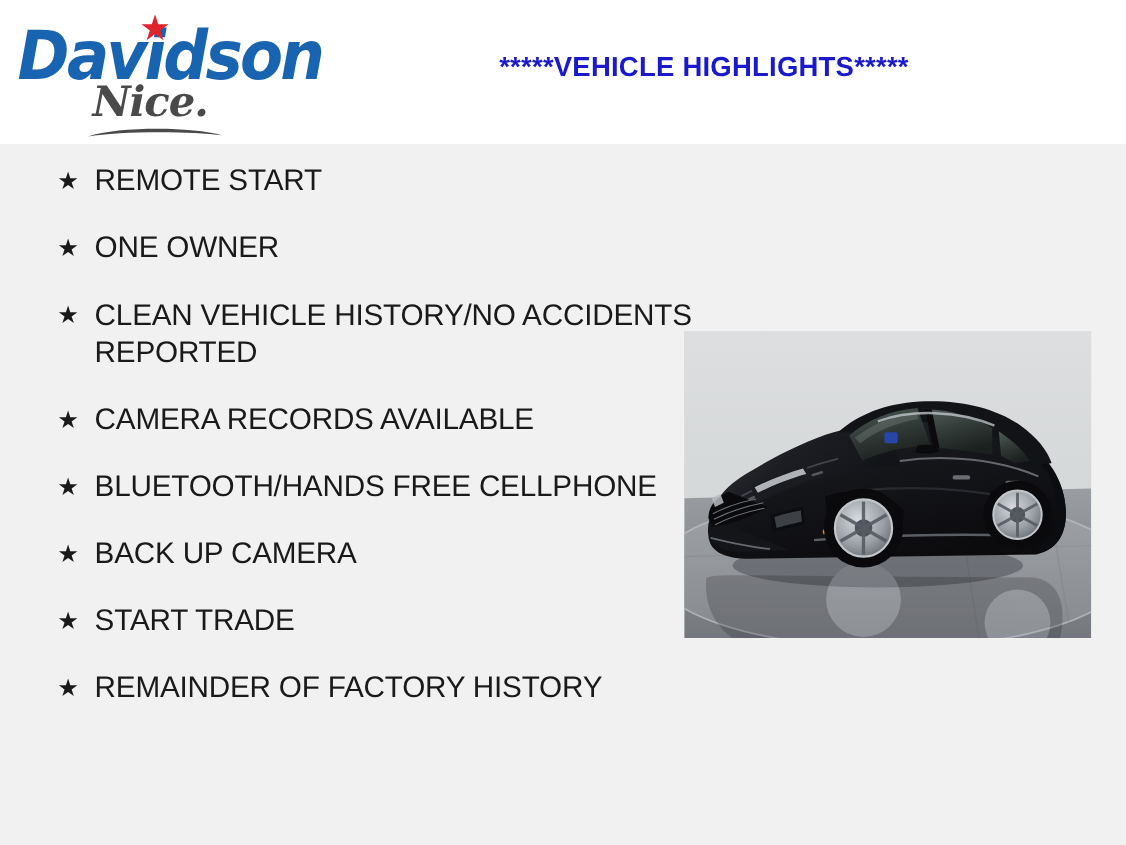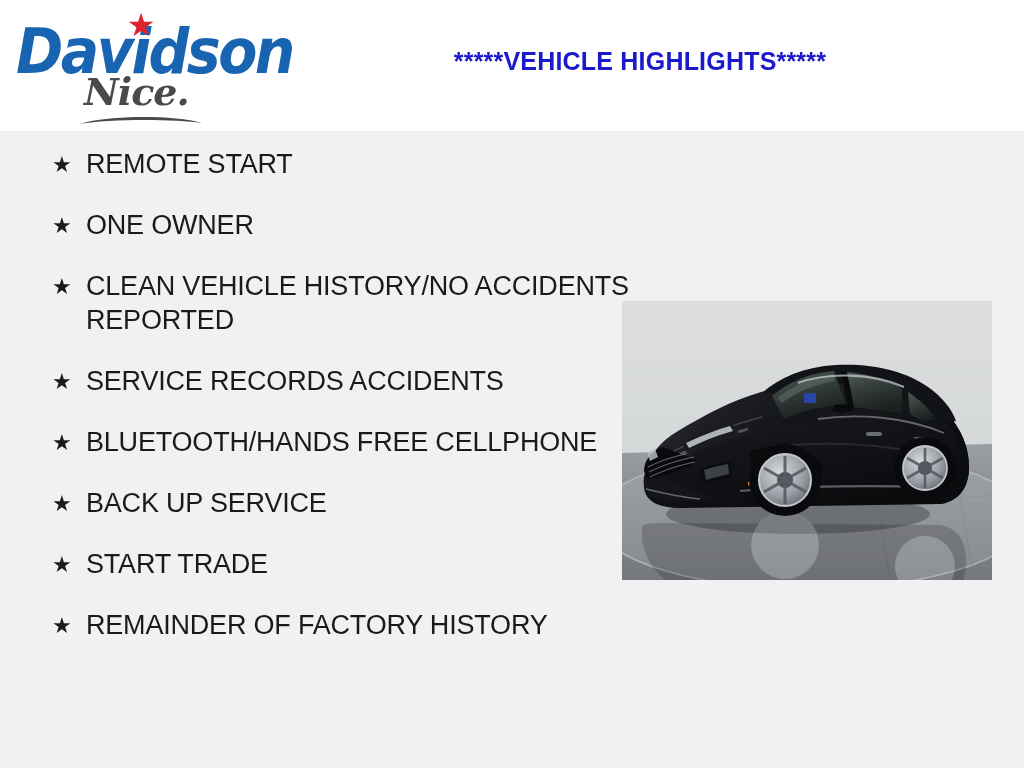--- a/index.html
+++ b/index.html
@@ -169,29 +169,29 @@
   <li class="hl-item">
     <span class="hl-bullet">★</span>
     <span class="hl-label">ONE OWNER</span>
   </li>
   <li class="hl-item">
     <span class="hl-bullet">★</span>
     <span class="hl-label">CLEAN VEHICLE HISTORY/NO ACCIDENTS REPORTED</span>
   </li>
   <li class="hl-item">
     <span class="hl-bullet">★</span>
-    <span class="hl-label">SERVICE RECORDS ACCIDENTS</span>
+    <span class="hl-label">CAMERA RECORDS AVAILABLE</span>
   </li>
   <li class="hl-item">
     <span class="hl-bullet">★</span>
     <span class="hl-label">BLUETOOTH/HANDS FREE CELLPHONE</span>
   </li>
   <li class="hl-item">
     <span class="hl-bullet">★</span>
-    <span class="hl-label">BACK UP SERVICE</span>
+    <span class="hl-label">BACK UP CAMERA</span>
   </li>
   <li class="hl-item">
     <span class="hl-bullet">★</span>
     <span class="hl-label">START TRADE</span>
   </li>
   <li class="hl-item">
     <span class="hl-bullet">★</span>
     <span class="hl-label">REMAINDER OF FACTORY HISTORY</span>
   </li>
 </ul>

